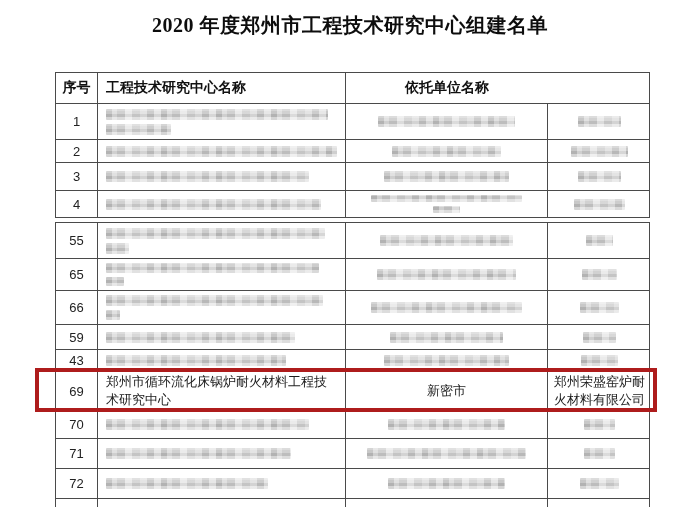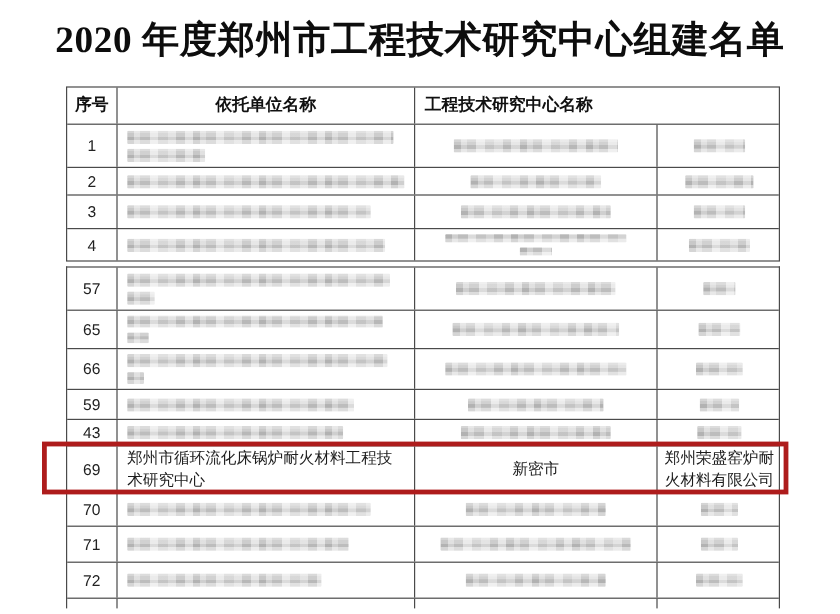--- a/index.html
+++ b/index.html
@@ -4,21 +4,21 @@
 <style>
   html,body{margin:0;padding:0;}
   body{
     width:700px;height:512px;position:relative;overflow:hidden;
     background:#ffffff;
     font-family:"Liberation Serif","DejaVu Serif",serif;
     color:#1c1c1c;
   }
   .doc-title{
     position:absolute;left:0;top:12px;width:700px;
-    text-align:center;font-size:31px;font-weight:bold;letter-spacing:0.5px;
+    text-align:center;font-size:20px;font-weight:bold;letter-spacing:0.5px;
     font-family:"Liberation Serif","DejaVu Serif",serif;color:#0d0d0d;
   }
   .tablewrap{position:absolute;left:55px;top:72px;width:595px;}
   .tsec{border:1px solid #4a4a4a;background:#fff;}
   .tsec.gap-below{margin-bottom:4px;}
   .tsec.cut-bottom{border-bottom:none;}
   .trow{
     display:grid;grid-template-columns:42px 248px 202px 103px;
     border-bottom:1px solid #4a4a4a;box-sizing:border-box;
   }
@@ -54,22 +54,22 @@
 </style>
 </head>
 <body>
 
 <div class="doc-title">2020 年度郑州市工程技术研究中心组建名单</div>
 
 <div class="tablewrap" style="--hl: #ae1c1c;">
     <div class="tsec gap-below">
       <div class="trow hdr" style="height: 31px;">
         <div class="cell num">序号</div>
+        <div class="cell name">工程技术研究中心名称</div>
         <div class="cell unit">依托单位名称</div>
-        <div class="cell name">工程技术研究中心名称</div>
       </div>
       <div class="trow" style="height: 36px;">
         <div class="cell num">
           <span class="numtxt">1</span>
         </div>
         <div class="cell name">
           <div class="blurline" style="width: 96%; align-self: flex-start;"></div>
           <div class="blurline" style="width: 28%; align-self: flex-start;"></div>
         </div>
         <div class="cell unit">
@@ -119,21 +119,21 @@
           <div class="blurline" style="width: 14%; align-self: center;"></div>
         </div>
         <div class="cell district">
           <div class="blurline" style="width: 55%; align-self: center;"></div>
         </div>
       </div>
     </div>
     <div class="tsec cut-bottom">
       <div class="trow" style="height: 36px;">
         <div class="cell num">
-          <span class="numtxt">57</span>
+          <span class="numtxt">55</span>
         </div>
         <div class="cell name">
           <div class="blurline" style="width: 95%; align-self: flex-start;"></div>
           <div class="blurline" style="width: 10%; align-self: flex-start;"></div>
         </div>
         <div class="cell unit">
           <div class="blurline" style="width: 70%; align-self: center;"></div>
         </div>
         <div class="cell district">
           <div class="blurline" style="width: 30%; align-self: center;"></div>

